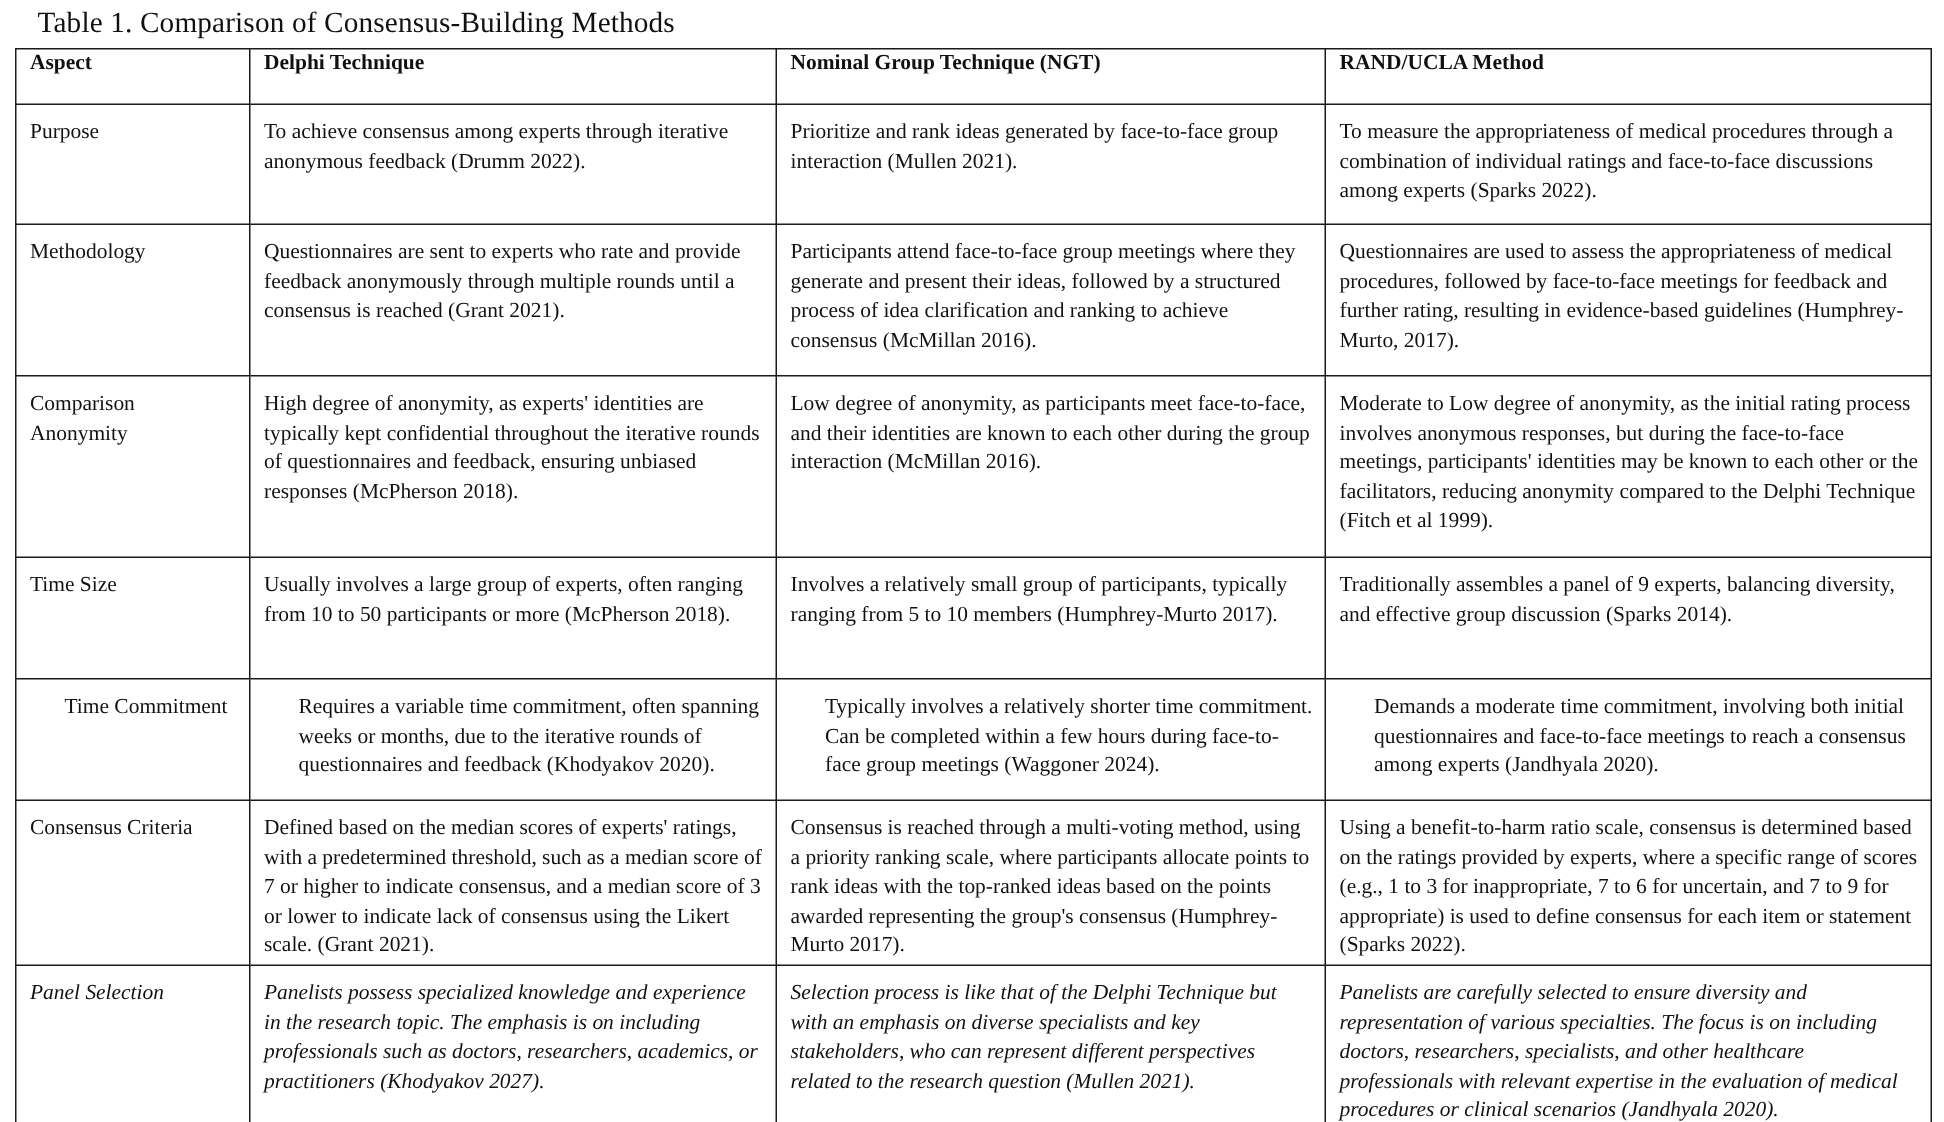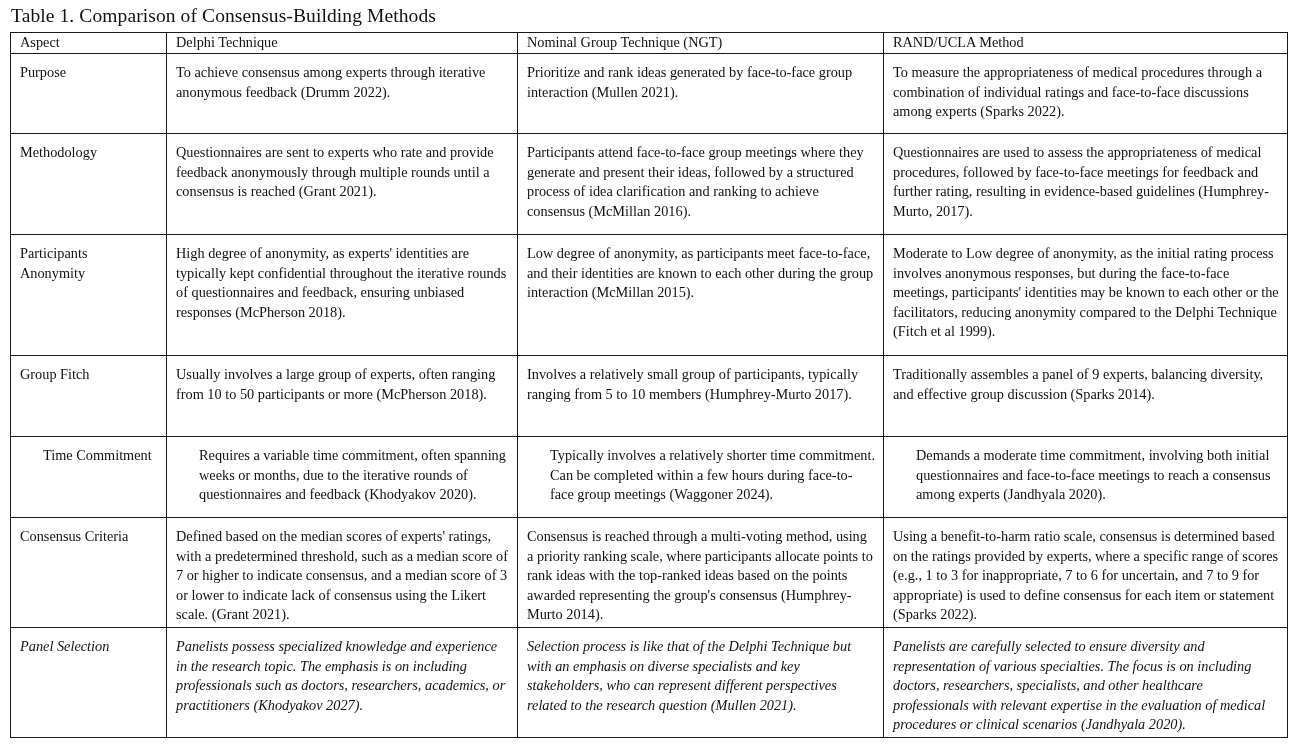--- a/index.html
+++ b/index.html
@@ -2,36 +2,36 @@
 <html><head>
 <meta charset="utf-8">
 <style>
   html, body { margin: 0; padding: 0; background: #ffffff; }
   body {
     width: 1296px; height: 748px; overflow: hidden; position: relative;
     font-family: "Liberation Serif", "DejaVu Serif", serif;
     color: #111;
   }
   .caption {
-    position: absolute; left: 11px; top: 4px;
+    position: absolute; left: 25px; top: 4px;
     font-size: 19.5px; line-height: 24px; letter-spacing: 0.1px;
     white-space: nowrap;
   }
   table.cmp {
     position: absolute; left: 10px; top: 32px;
     width: 1277px; border-collapse: collapse; table-layout: fixed;
   }
   table.cmp td, table.cmp th {
     border: 1.6px solid #1a1a1a;
     vertical-align: top; text-align: left;
     font-size: 14.3px; line-height: 19.6px;
     padding: 0 7px 0 9px;
   }
   table.cmp th {
-    font-weight: normal; height: 20px; padding-top: 0; padding-bottom: 0;
+    font-weight: bold; height: 20px; padding-top: 0; padding-bottom: 16px;
   }
   table.cmp td { padding-top: 9px; }
   col.c0 { width: 156px; }
   col.c1 { width: 351px; }
   col.c2 { width: 366px; }
   col.c3 { width: 404px; }
   tr.r0 td { height: 70px; }
   tr.r1 td { height: 91px; }
   tr.r2 td { height: 111px; }
   tr.r3 td { height: 71px; }
@@ -66,41 +66,41 @@
       <td>Prioritize and rank ideas generated by face-to-face group interaction (Mullen 2021).</td>
       <td>To measure the appropriateness of medical procedures through a combination of individual ratings and face-to-face discussions among experts (Sparks 2022).</td>
     </tr>
     <tr class="r1">
       <td>Methodology</td>
       <td>Questionnaires are sent to experts who rate and provide feedback anonymously through multiple rounds until a consensus is reached (Grant 2021).</td>
       <td>Participants attend face-to-face group meetings where they generate and present their ideas, followed by a structured process of idea clarification and ranking to achieve consensus (McMillan 2016).</td>
       <td>Questionnaires are used to assess the appropriateness of medical procedures, followed by face-to-face meetings for feedback and further rating, resulting in evidence-based guidelines (Humphrey-Murto, 2017).</td>
     </tr>
     <tr class="r2">
-      <td><span>Participants</span><br><span>Anonymity</span></td>
+      <td><span>Comparison</span><br><span>Anonymity</span></td>
       <td>High degree of anonymity, as experts' identities are typically kept confidential throughout the iterative rounds of questionnaires and feedback, ensuring unbiased responses (McPherson 2018).</td>
-      <td>Low degree of anonymity, as participants meet face-to-face, and their identities are known to each other during the group interaction (McMillan 2015).</td>
+      <td>Low degree of anonymity, as participants meet face-to-face, and their identities are known to each other during the group interaction (McMillan 2016).</td>
       <td>Moderate to Low degree of anonymity, as the initial rating process involves anonymous responses, but during the face-to-face meetings, participants' identities may be known to each other or the facilitators, reducing anonymity compared to the Delphi Technique (Fitch et al 1999).</td>
     </tr>
     <tr class="r3">
-      <td>Group Fitch</td>
+      <td>Time Size</td>
       <td>Usually involves a large group of experts, often ranging from 10 to 50 participants or more (McPherson 2018).</td>
       <td>Involves a relatively small group of participants, typically ranging from 5 to 10 members (Humphrey-Murto 2017).</td>
       <td>Traditionally assembles a panel of 9 experts, balancing diversity, and effective group discussion (Sparks 2014).</td>
     </tr>
     <tr class="r4">
       <td>Time Commitment</td>
       <td>Requires a variable time commitment, often spanning weeks or months, due to the iterative rounds of questionnaires and feedback (Khodyakov 2020).</td>
       <td>Typically involves a relatively shorter time commitment. Can be completed within a few hours during face-to-face group meetings (Waggoner 2024).</td>
       <td>Demands a moderate time commitment, involving both initial questionnaires and face-to-face meetings to reach a consensus among experts (Jandhyala 2020).</td>
     </tr>
     <tr class="r5">
       <td>Consensus Criteria</td>
       <td>Defined based on the median scores of experts' ratings, with a predetermined threshold, such as a median score of 7 or higher to indicate consensus, and a median score of 3 or lower to indicate lack of consensus using the Likert scale. (Grant 2021).</td>
-      <td>Consensus is reached through a multi-voting method, using a priority ranking scale, where participants allocate points to rank ideas with the top-ranked ideas based on the points awarded representing the group's consensus (Humphrey-Murto 2014).</td>
+      <td>Consensus is reached through a multi-voting method, using a priority ranking scale, where participants allocate points to rank ideas with the top-ranked ideas based on the points awarded representing the group's consensus (Humphrey-Murto 2017).</td>
       <td>Using a benefit-to-harm ratio scale, consensus is determined based on the ratings provided by experts, where a specific range of scores (e.g., 1 to 3 for inappropriate, 7 to 6 for uncertain, and 7 to 9 for appropriate) is used to define consensus for each item or statement (Sparks 2022).</td>
     </tr>
     <tr class="r6">
       <td>Panel Selection</td>
       <td>Panelists possess specialized knowledge and experience in the research topic. The emphasis is on including professionals such as doctors, researchers, academics, or practitioners (Khodyakov 2027).</td>
       <td>Selection process is like that of the Delphi Technique but with an emphasis on diverse specialists and key stakeholders, who can represent different perspectives related to the research question (Mullen 2021).</td>
       <td> Panelists are carefully selected to ensure diversity and representation of various specialties. The focus is on including doctors, researchers, specialists, and other healthcare professionals with relevant expertise in the evaluation of medical procedures or clinical scenarios (Jandhyala 2020).</td>
     </tr>
   </tbody>
 </table>

